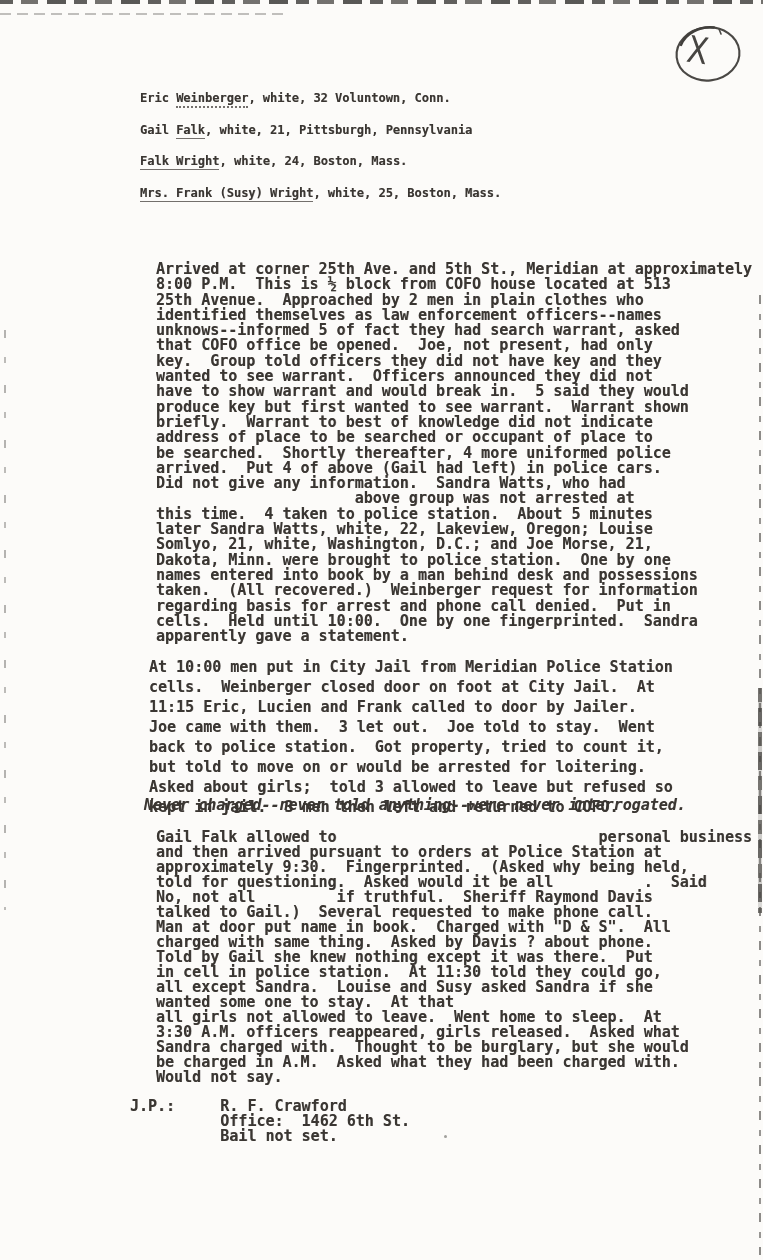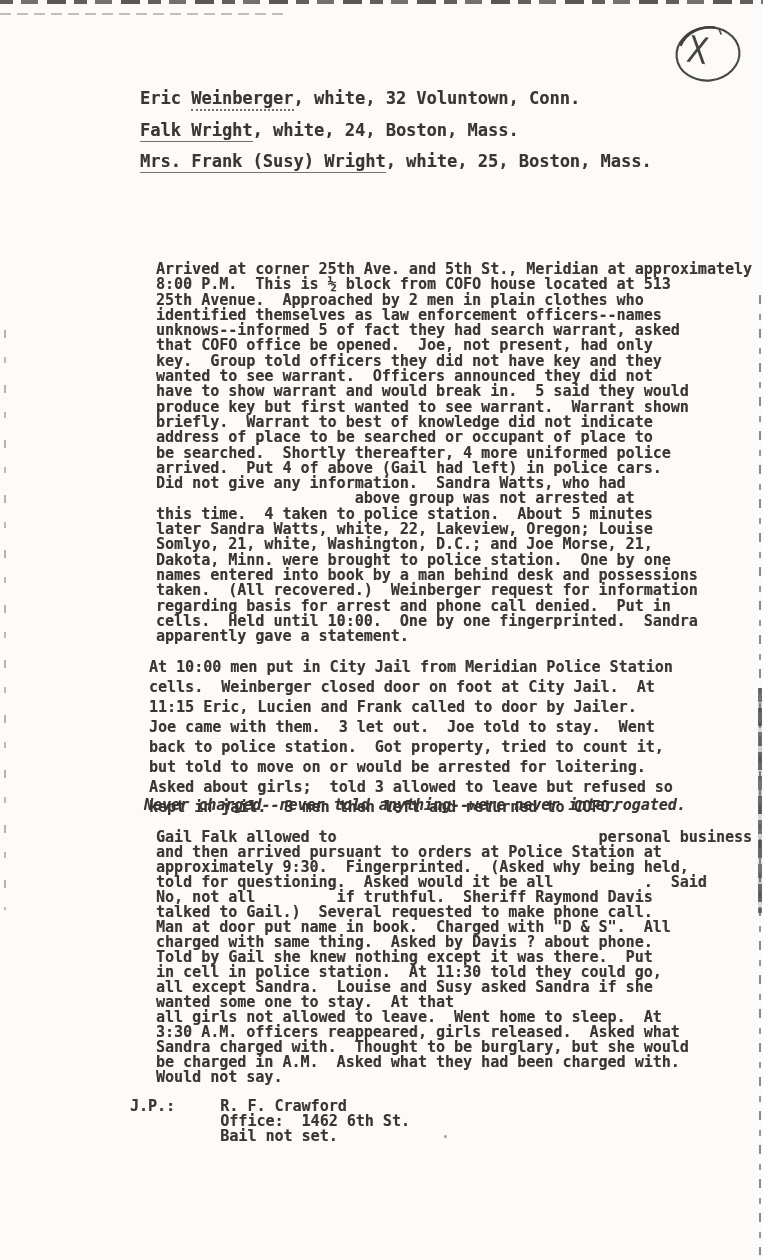--- a/index.html
+++ b/index.html
@@ -52,21 +52,21 @@
   .stamp{left:672px;top:23px;width:72px;height:62px;}
   .stamp svg{position:absolute;left:0;top:0;}
   .stamp .x-glyph{
     position:absolute;left:13px;top:6px;
     font-family:"DejaVu Sans", sans-serif;
     font-weight:400;font-size:37px;color:#474542;
     transform:rotate(9deg) scaleX(.82);
     text-shadow:none;
   }
   
-  .roster{left:140px;top:83px;font-size:17px;line-height:31.5px;}
+  .roster{left:140px;top:83px;font-size:12px;line-height:31.5px;}
   .roster-line{white-space:pre;}
   .u{border-bottom:1.5px solid rgba(62,57,52,.72);padding-bottom:1px;}
   .roster-line:first-child .u{border-bottom-style:dotted;border-bottom-width:2px;}
   .p-arrival{left:140px;top:246px;line-height:15.3px;}
   .p-jail{left:133px;top:641px;line-height:20px;}
   .p-never{left:128px;top:782px;line-height:15px;font-style:italic;}
   .p-gail{left:140px;top:814px;line-height:15px;}
   .p-jp{left:114px;top:1083px;line-height:15px;}
 </style>
 </head>
@@ -85,20 +85,21 @@
     <svg width="72" height="62" viewBox="0 0 72 62">
       <ellipse cx="36" cy="31" rx="31.5" ry="26.5" fill="none" stroke="#4a4845" stroke-width="2.1" transform="rotate(-6 36 31)"></ellipse>
       <path d="M9 22 A31 26 0 0 1 42 4.5" fill="none" stroke="#413f3c" stroke-width="2.4" stroke-linecap="round"></path>
       <path d="M47 6 L49 11" fill="none" stroke="#4a4845" stroke-width="1.6" stroke-linecap="round"></path>
     </svg>
     <span class="x-glyph">X</span>
   </div>
 
   <div class="abs roster">
     <div class="roster-line"><span>Eric </span><span class="u">Weinberger</span><span>, white, 32 Voluntown, Conn.</span></div>
+    <div class="roster-line"><span>Gail </span><span class="u">Falk</span><span>, white, 21, Pittsburgh, Pennsylvania</span></div>
     <div class="roster-line"><span></span><span class="u">Falk Wright</span><span>, white, 24, Boston, Mass.</span></div>
     <div class="roster-line"><span></span><span class="u">Mrs. Frank (Susy) Wright</span><span>, white, 25, Boston, Mass.</span></div>
   </div>
 
   <pre class="abs p-arrival">Arrived at corner 25th Ave. and 5th St., Meridian at approximately
 8:00 P.M.  This is ½ block from COFO house located at 513
 25th Avenue.  Approached by 2 men in plain clothes who
 identified themselves as law enforcement officers--names
 unknows--informed 5 of fact they had search warrant, asked
 that COFO office be opened.  Joe, not present, had only

